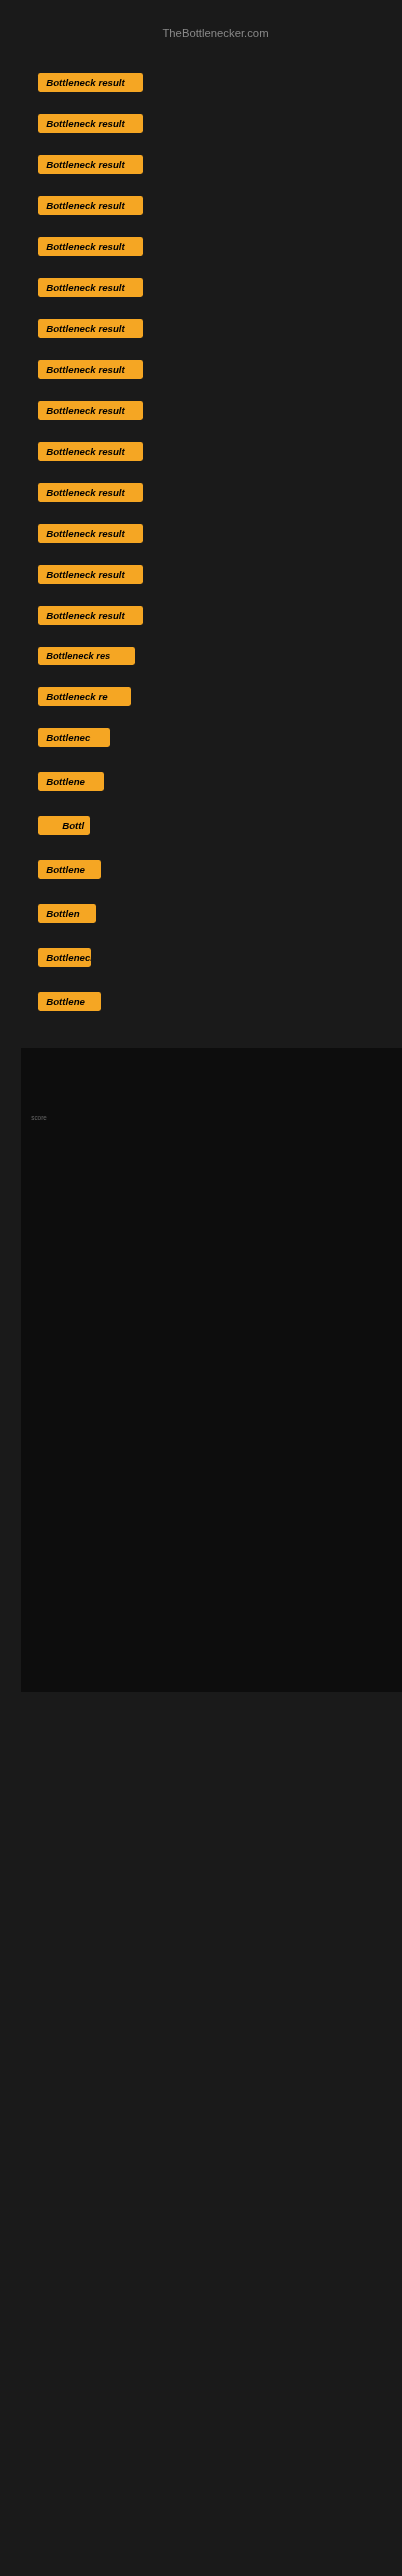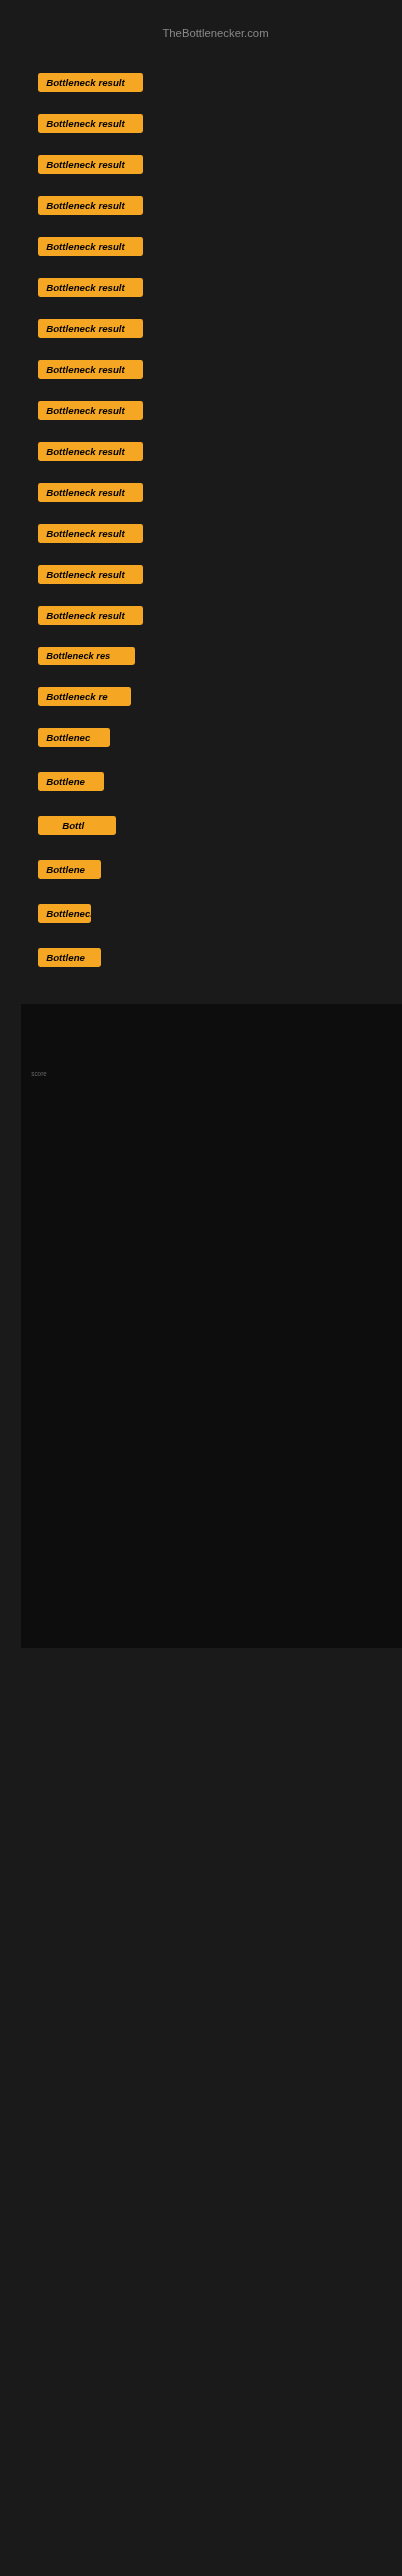--- a/index.html
+++ b/index.html
@@ -56,21 +56,21 @@
     .row-9 .bottleneck-badge { width: 105px; }
     .row-10 .bottleneck-badge { width: 105px; }
     .row-11 .bottleneck-badge { width: 105px; }
     .row-12 .bottleneck-badge { width: 105px; }
     .row-13 .bottleneck-badge { width: 105px; }
     .row-14 .bottleneck-badge { width: 105px; }
     .row-15 .bottleneck-badge { width: 97px; font-size: 9.3px; }
     .row-16 .bottleneck-badge { width: 72px; overflow: hidden; }
     .row-17 .bottleneck-badge { width: 93px; }
     .row-18 .bottleneck-badge { width: 66px; overflow: hidden; }
-    .row-19 .bottleneck-badge { width: 78px; overflow: hidden; padding-left: 24px; }
+    .row-19 .bottleneck-badge { width: 52px; overflow: hidden; padding-left: 24px; }
     .row-20 .bottleneck-badge { width: 63px; overflow: hidden; }
     .row-21 .bottleneck-badge { width: 58px; overflow: hidden; }
     .row-22 .bottleneck-badge { width: 53px; overflow: hidden; }
     .row-23 .bottleneck-badge { width: 39px; overflow: hidden; }
     .row-24 .bottleneck-badge { width: 63px; overflow: hidden; }
 
     .small-label {
       color: #666;
       font-size: 6.4px;
       writing-mode: horizontal-tb;
@@ -110,20 +110,21 @@
     <div class="row row-11"><span class="bottleneck-badge">Bottleneck result</span></div>
     <div class="row row-12"><span class="bottleneck-badge">Bottleneck result</span></div>
     <div class="row row-13"><span class="bottleneck-badge">Bottleneck result</span></div>
     <div class="row row-14"><span class="bottleneck-badge">Bottleneck result</span></div>
     <div class="row row-15"><span class="bottleneck-badge">Bottleneck res</span></div>
     <div class="row row-17"><span class="bottleneck-badge">Bottleneck re</span></div>
     <div class="row row-16"><span class="bottleneck-badge">Bottlenec</span></div>
     <div class="row row-18"><span class="bottleneck-badge">Bottlene</span></div>
     <div class="row row-19"><span class="bottleneck-badge">Bottl</span></div>
     <div class="row row-20"><span class="bottleneck-badge">Bottlene</span></div>
+    <div class="row row-21"><span class="bottleneck-badge">Bottlen</span></div>
     <div class="row row-22"><span class="bottleneck-badge">Bottleneck</span></div>
     <div class="row row-24"><span class="bottleneck-badge">Bottlene</span></div>
   </div>
 
 <div class="dark-area">
   <span class="small-label">score</span>
 </div>
 
 
 </body></html>

